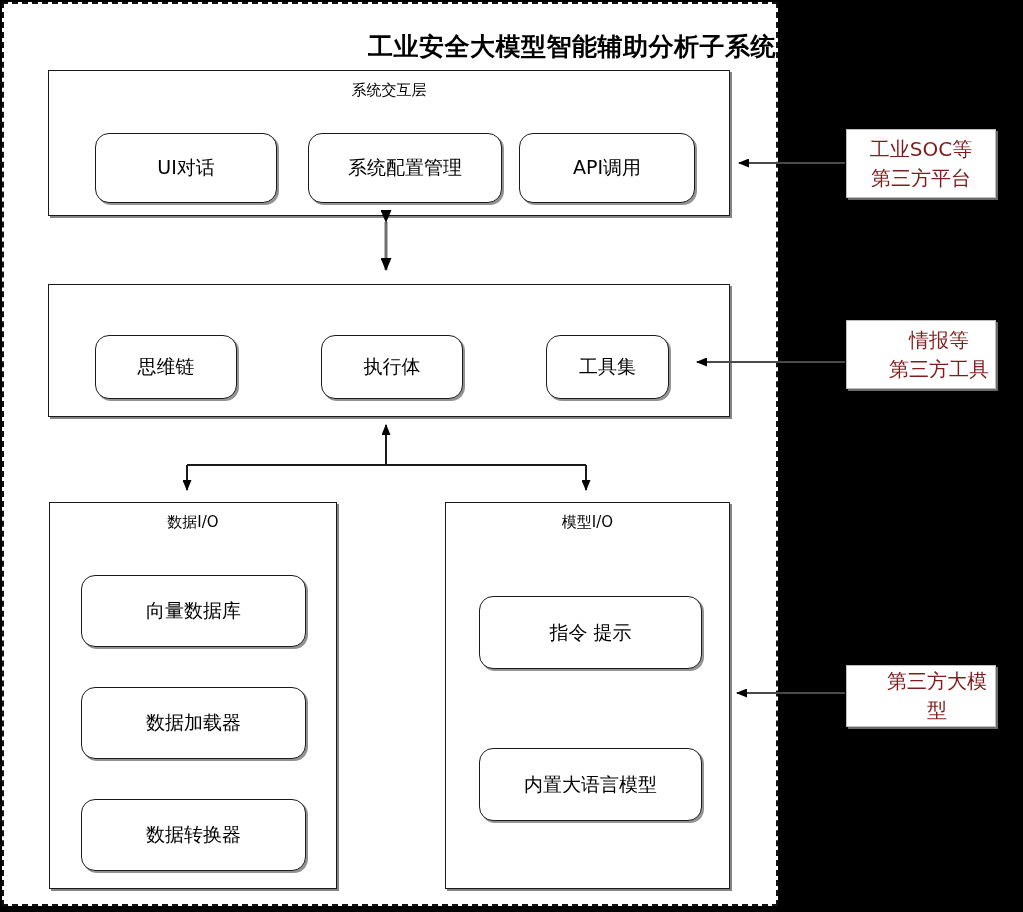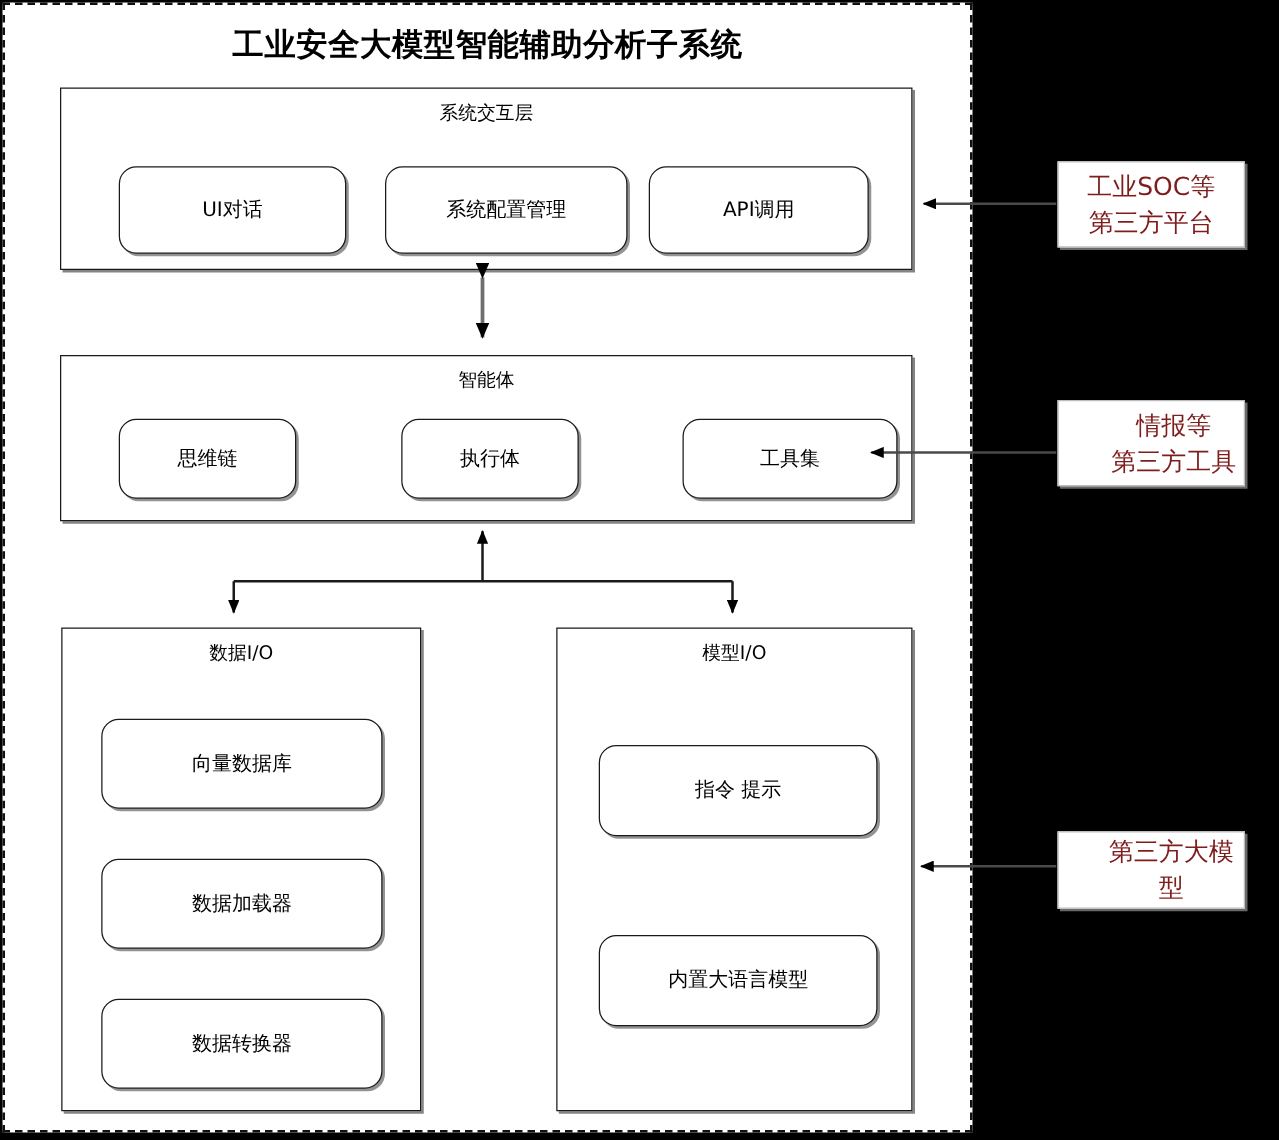--- a/index.html
+++ b/index.html
@@ -25,23 +25,23 @@
     top: 2px;
     width: 776px;
     height: 904px;
     background: #ffffff;
     border: 2px dashed #111111;
     box-sizing: border-box;
   }
   .diagram-title {
     position: absolute;
     left: 0;
-    top: 15px;
+    top: 26px;
     width: 100%;
-    text-align: center;
+    text-align: right;
     font-size: 25px;
     font-weight: bold;
     color: #000000;
     letter-spacing: 0.5px;
   }
   
   .layer-box {
     position: absolute;
     background: #ffffff;
     border: 1px solid #1a1a1a;
@@ -60,21 +60,21 @@
   
   .node {
     position: absolute;
     background: #ffffff;
     border: 1px solid #1a1a1a;
     border-radius: 14px;
     box-sizing: border-box;
     display: flex;
     align-items: center;
     justify-content: center;
-    font-size: 16px;
+    font-size: 19px;
     color: #000000;
     box-shadow: 2px 2px 0 rgba(120,120,120,0.8);
   }
   
   .ext-box {
     position: absolute;
     background: #ffffff;
     border: 1px solid #bdbdbd;
     box-sizing: border-box;
     display: flex;
@@ -107,24 +107,23 @@
     <div class="diagram-title">工业安全大模型智能辅助分析子系统</div>
 
     <div class="layer-box" style="left:44px; top:66px; width:682px; height:146px;">
       <div class="layer-title">系统交互层</div>
       <div class="node" style="left:46px; top:62px; width:182px; height:70px;">UI对话</div>
       <div class="node" style="left:259px; top:62px; width:194px; height:70px;">系统配置管理</div>
       <div class="node" style="left:470px; top:62px; width:176px; height:70px;">API调用</div>
     </div>
 
     <div class="layer-box" style="left:44px; top:280px; width:682px; height:133px;">
-      <div class="layer-title">智能体</div>
       <div class="node" style="left:46px; top:50px; width:142px; height:64px;">思维链</div>
       <div class="node" style="left:272px; top:50px; width:142px; height:64px;">执行体</div>
-      <div class="node" style="left:497px; top:50px; width:172px; height:64px;">工具集</div>
+      <div class="node" style="left:497px; top:50px; width:123px; height:64px;">工具集</div>
     </div>
 
     <div class="layer-box" style="left:45px; top:498px; width:288px; height:387px;">
       <div class="layer-title">数据I/O</div>
       <div class="node" style="left:31px; top:72px; width:225px; height:72px;">向量数据库</div>
       <div class="node" style="left:31px; top:184px; width:225px; height:72px;">数据加载器</div>
       <div class="node" style="left:31px; top:296px; width:225px; height:72px;">数据转换器</div>
     </div>
 
     <div class="layer-box" style="left:441px; top:498px; width:285px; height:387px;">

